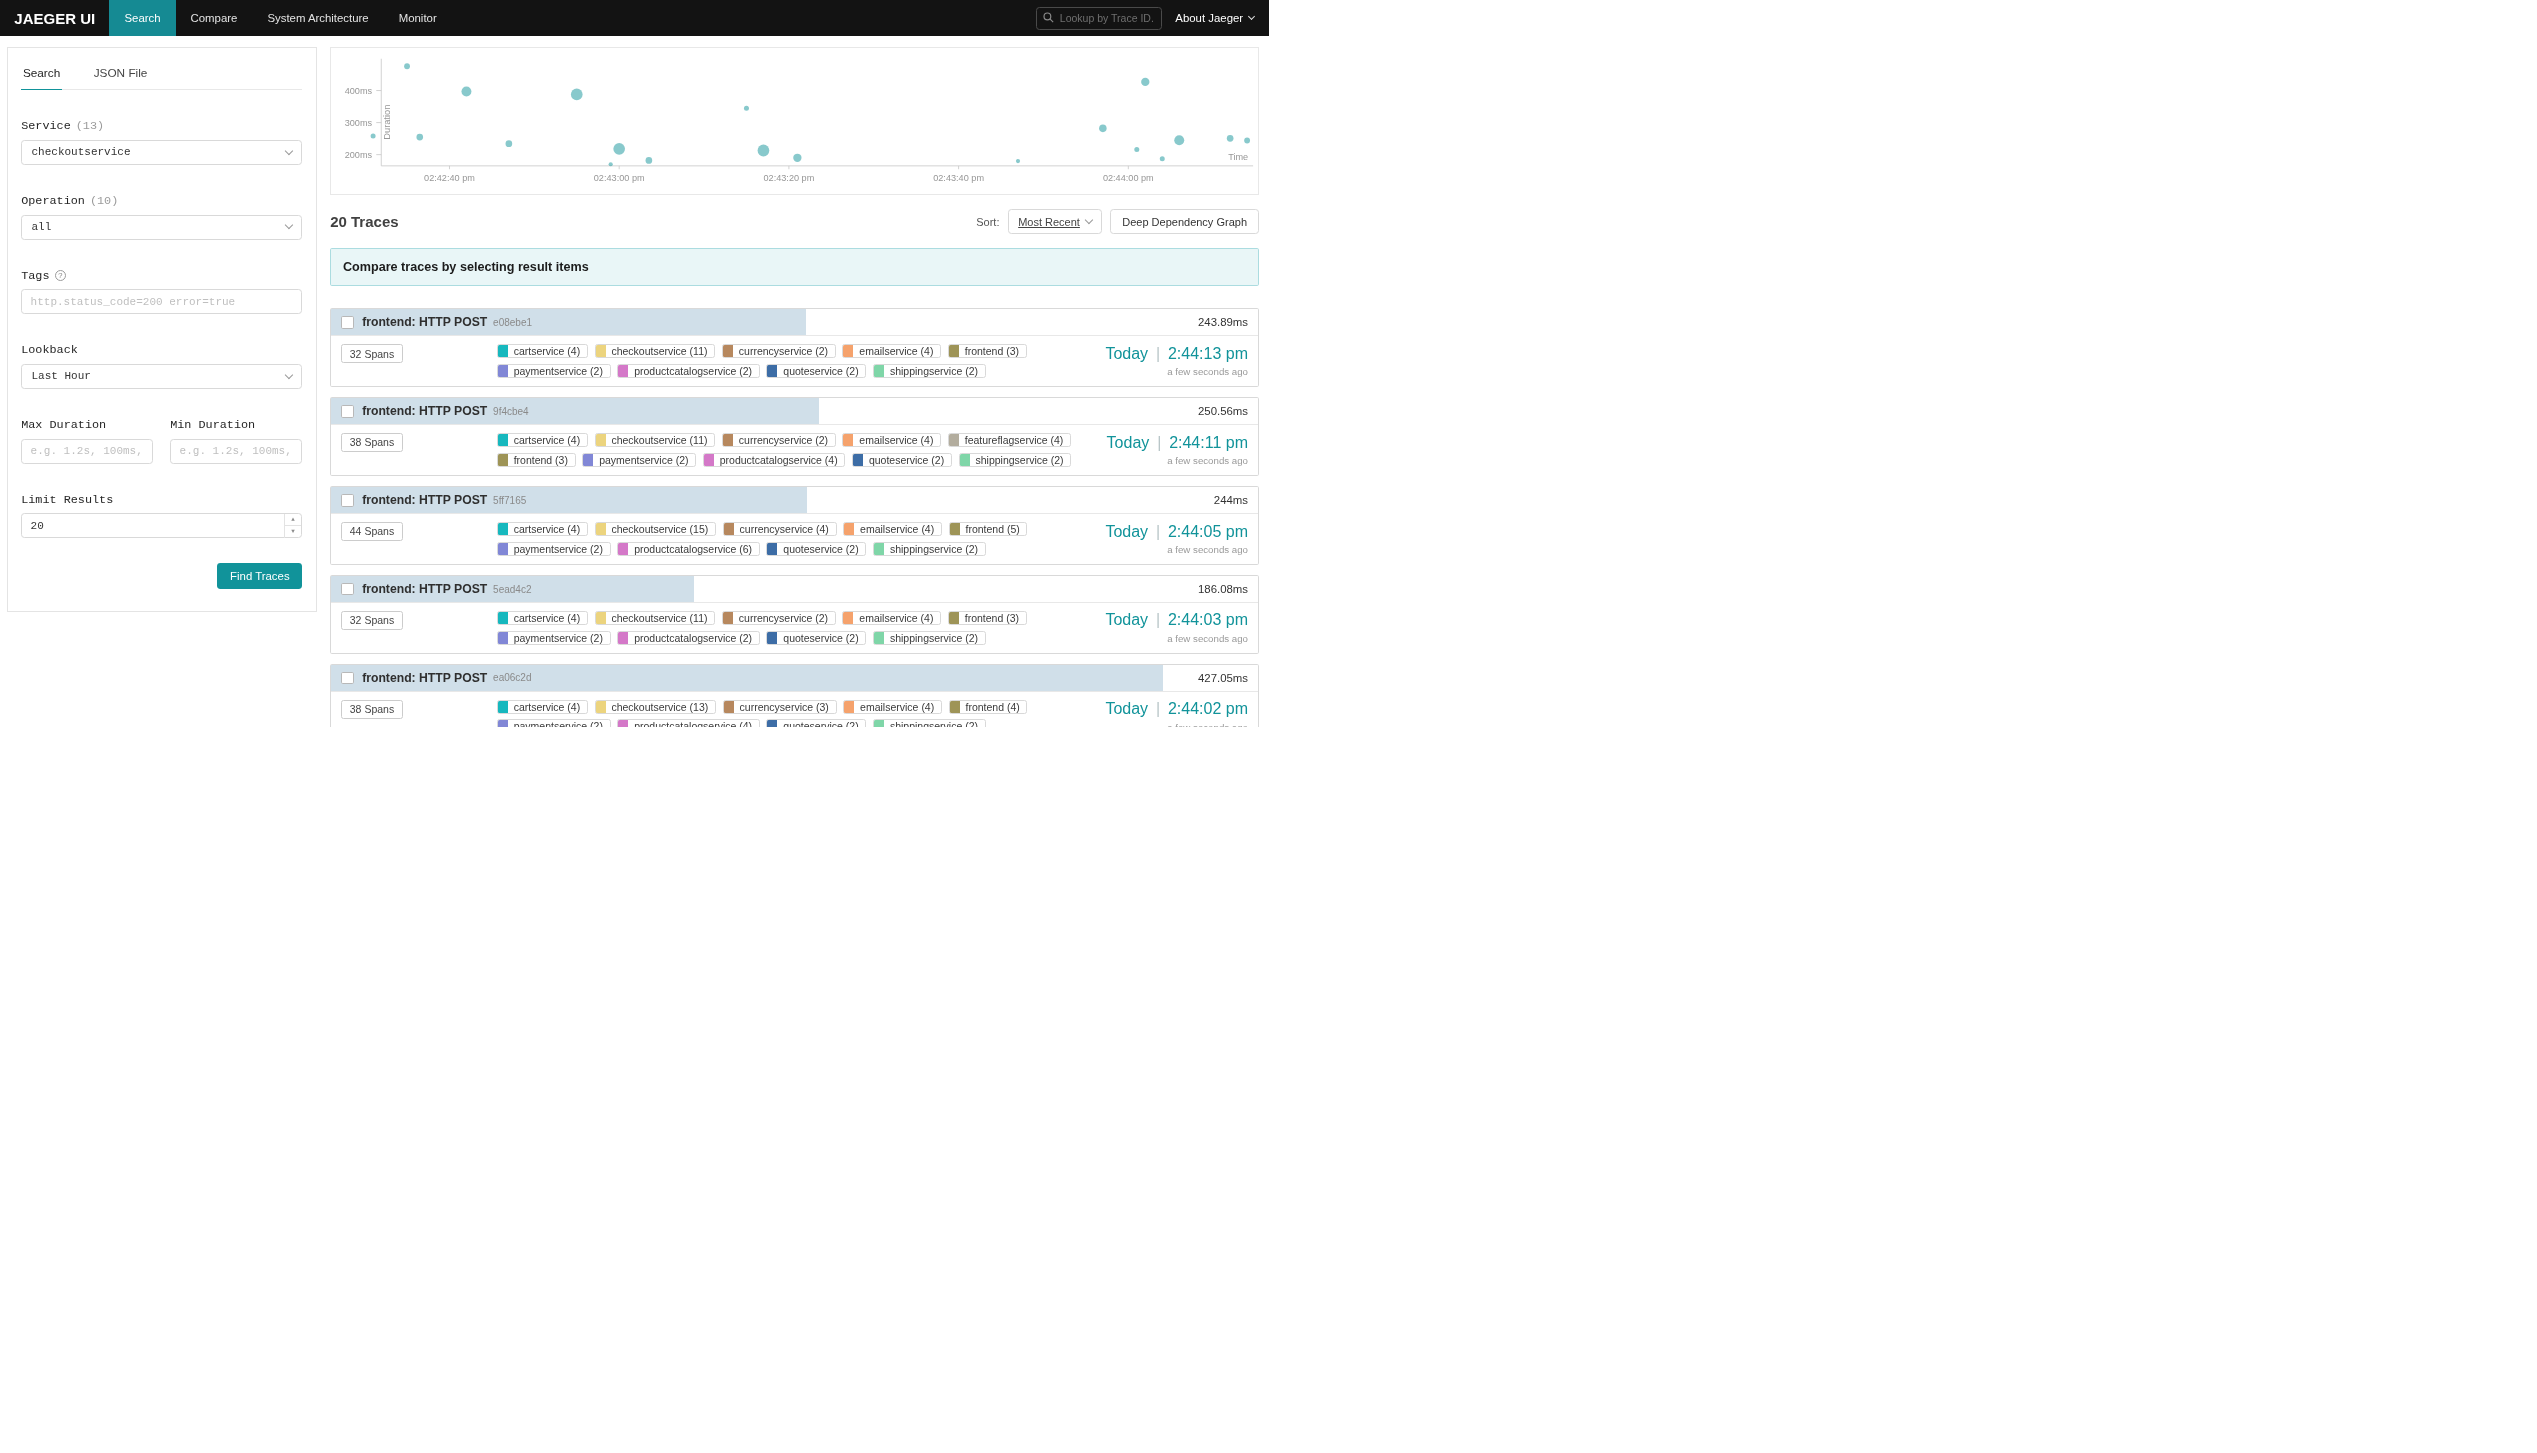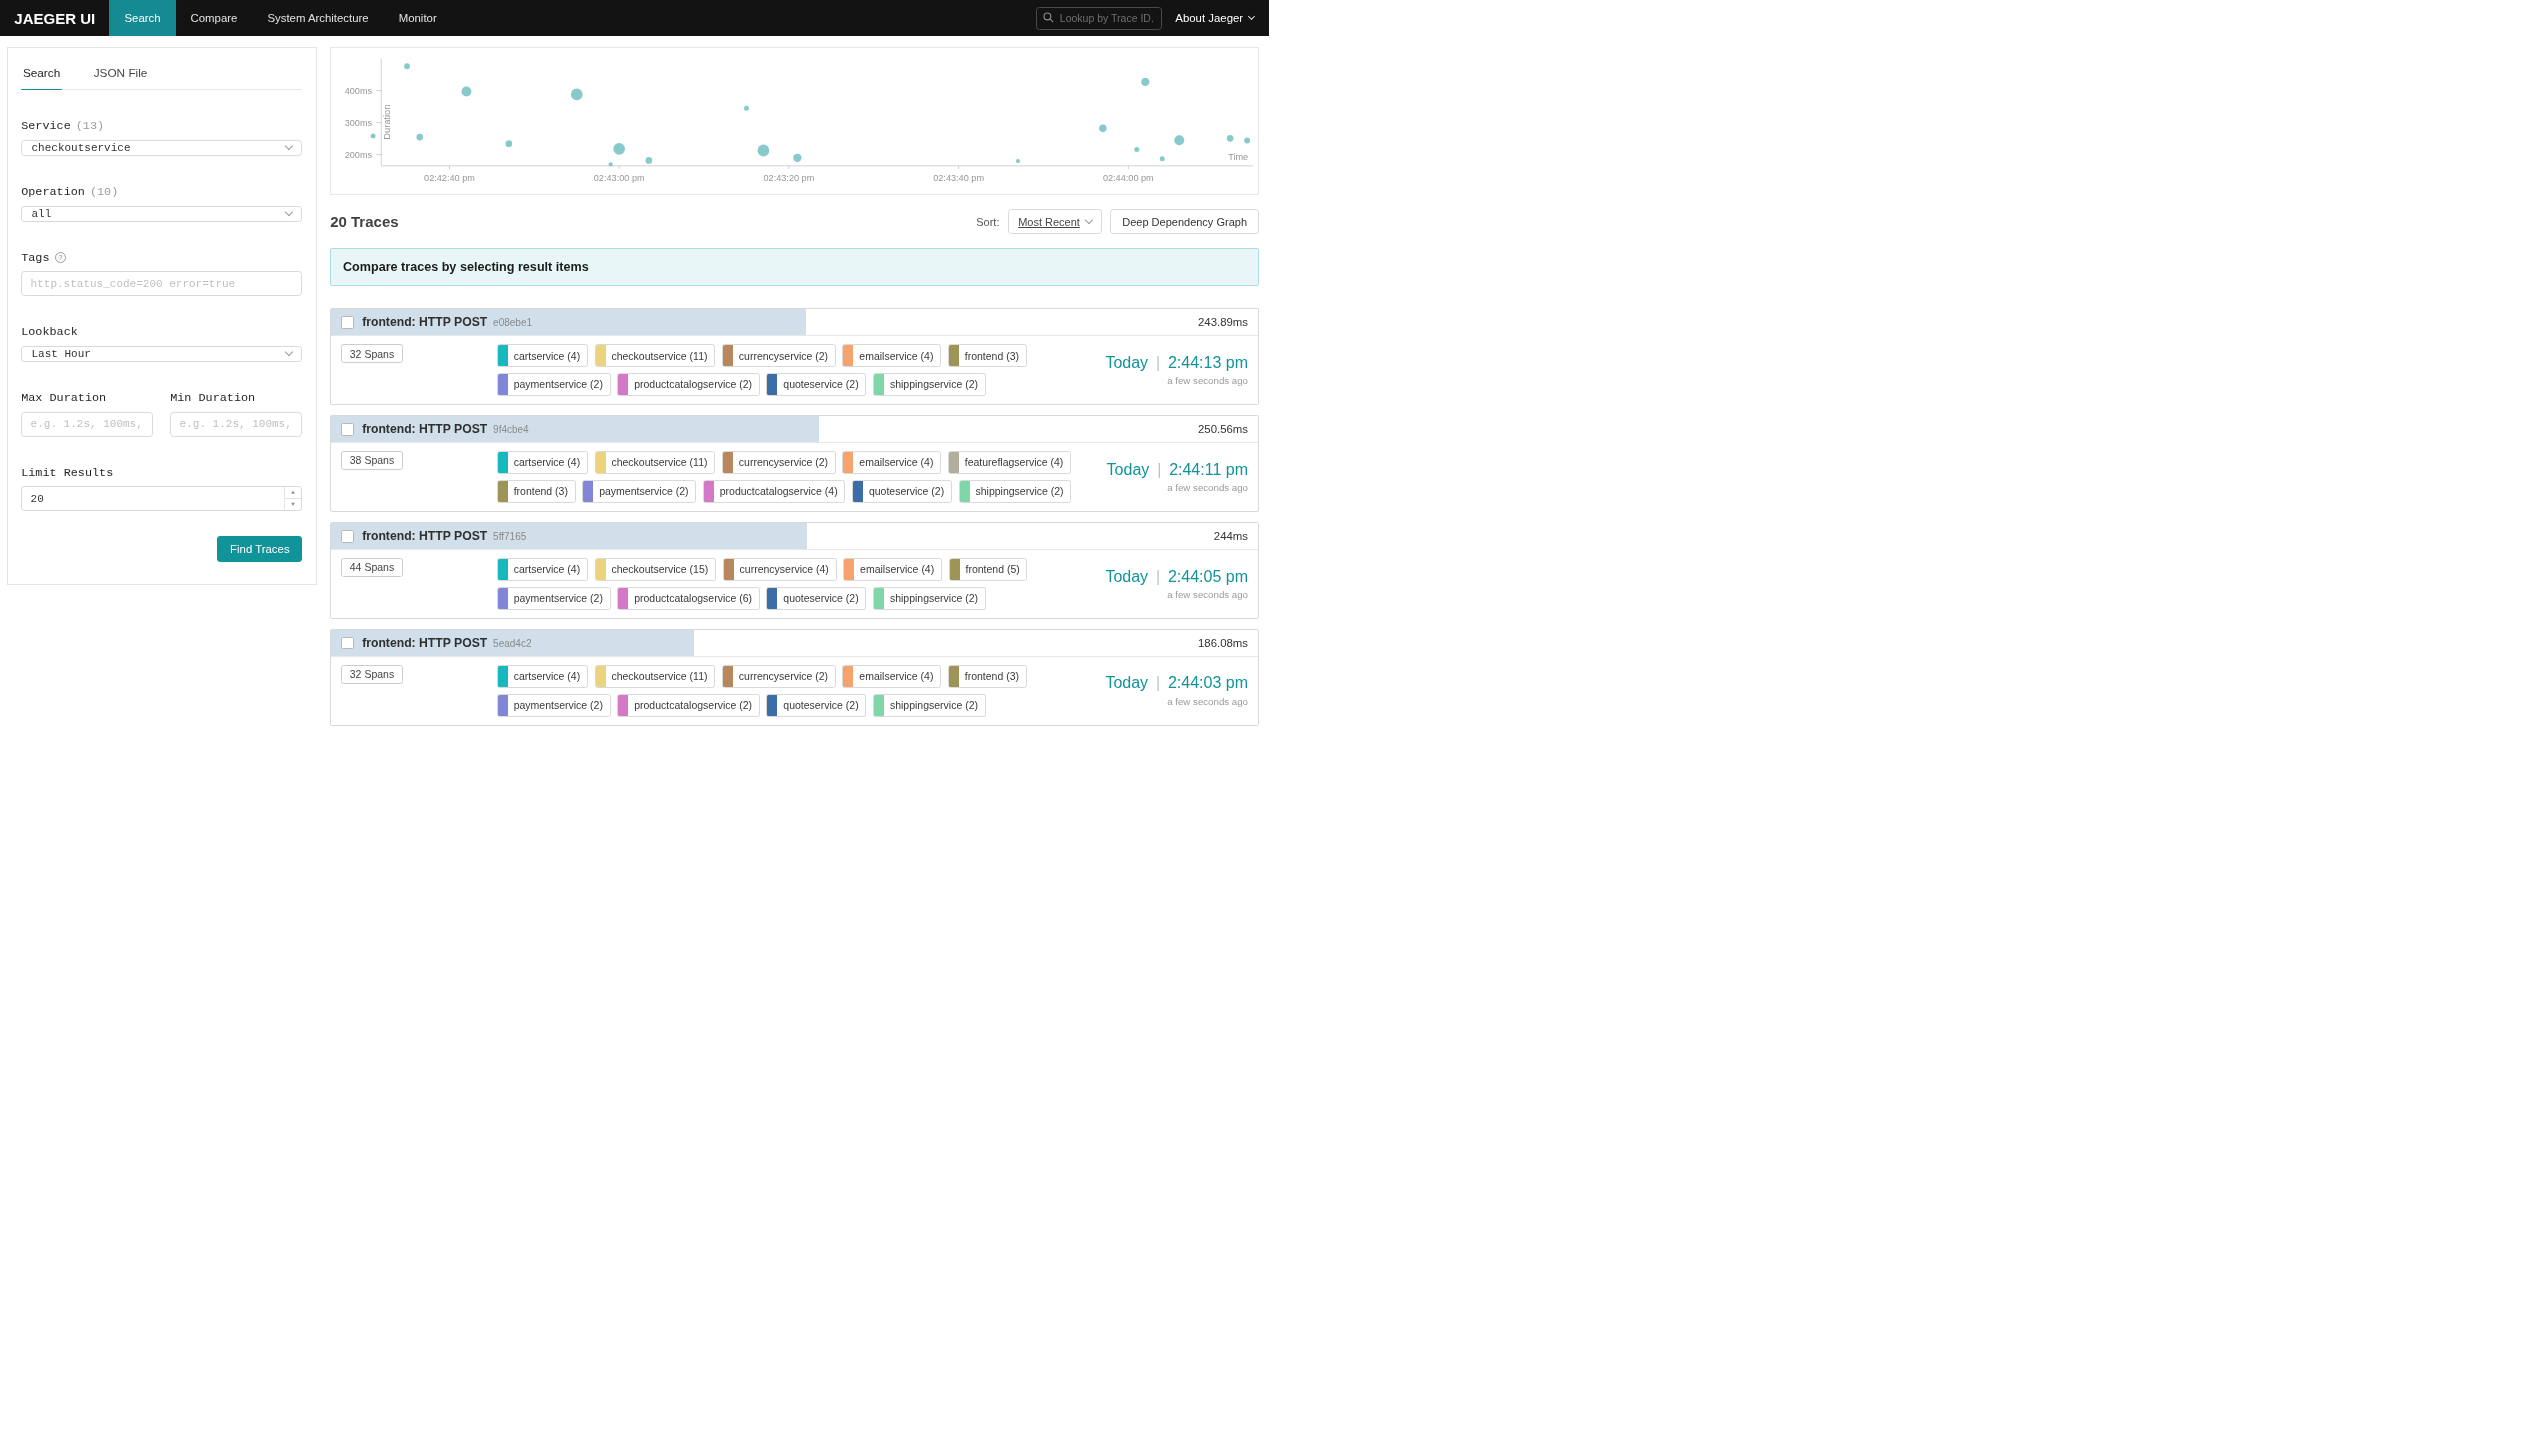--- a/index.html
+++ b/index.html
@@ -32,21 +32,21 @@
   .layout { display: flex; align-items: flex-start; }
   
   .sidebar { width: 310px; flex-shrink: 0; margin: 11px 0 0 6.7px; background: #fff;
              border: 0.8px solid #e4e4e4; padding: 11.8px 13.5px 22px; }
   .side-tabs { display: flex; gap: 30px; border-bottom: 0.8px solid #e8e8e8; }
   .side-tab { padding: 5.9px 1.7px 9.3px; font-size: 11.8px; color: #454545; cursor: pointer; margin-bottom: -0.8px; }
   .side-tab.active { color: #1e1e1e; border-bottom: 1.7px solid #11939A; }
   .field { margin-top: 29px; font-family: Liberation Mono, monospace; }
   .flabel { font-size: 11.8px; color: #262626; margin-bottom: 6.7px; display: flex; align-items: center; gap: 5px; }
   .count { color: #9b9b9b; }
-  .select { height: 16px; border: 0.8px solid #d9d9d9; border-radius: 3.4px; background: #fff;
+  .select { height: 25px; border: 0.8px solid #d9d9d9; border-radius: 3.4px; background: #fff;
             display: flex; align-items: center; justify-content: space-between;
             padding: 0 9.3px; font-size: 11px; color: #333; cursor: pointer; }
   .tinput { width: 100%; height: 25px; border: 0.8px solid #d9d9d9; border-radius: 3.4px;
             padding: 0 8.4px; font-size: 11px; color: #333; font-family: inherit; outline: none; background:#fff; }
   .tinput::placeholder { color: #bfbfbf; }
   .help { width: 11.8px; height: 11.8px; border-radius: 50%; border: 0.8px solid #9b9b9b; color: #8c8c8c;
           font-size: 8px; display: inline-flex; align-items: center; justify-content: center; }
   .dur-row { display: flex; gap: 17px; }
   .dur-col { flex: 1; }
   .limit-wrap { position: relative; width: 100%; }
@@ -80,21 +80,21 @@
                  border: 0.8px solid #b8b8b8; border-radius: 1.7px; background: #fff; cursor: pointer; flex-shrink: 0; }
   .trace-title { font-size: 12.2px; font-weight: bold; color: #2f2f2f; white-space: nowrap; }
   .trace-id { font-size: 10px; color: #8a8a8a; margin-left: -2.5px; }
   .trace-duration { margin-left: auto; font-size: 11.4px; color: #333; }
   .trace-body { display: flex; padding: 7.6px 10px 8.4px; }
   .spans-badge { align-self: flex-start; border: 0.8px solid #ccc; border-radius: 2.5px; background: #fff;
                  font-size: 10.5px; color: #444; padding: 2.5px 7.6px; white-space: nowrap; }
   .chips { flex: 1; align-self: center; display: flex; flex-wrap: wrap; gap: 5.9px 6.7px;
            margin: 0 15px 0 94px; align-items: center; min-width: 0; }
   .chip { display: inline-flex; align-items: stretch; border: 0.8px solid #d9d9d9; border-radius: 2.5px;
-          overflow: hidden; font-size: 10.5px; color: #3a3a3a; background: #fff; height: 23px; white-space: nowrap; }
+          overflow: hidden; font-size: 10.5px; color: #3a3a3a; background: #fff; height: 14px; white-space: nowrap; }
   .chip-color { width: 10px; flex-shrink: 0; }
   .chip-label { padding: 0 6.7px 0 5.9px; display: flex; align-items: center; }
   .when { margin-left: auto; align-self: center; text-align: right; white-space: nowrap; }
   .when-top { font-size: 16px; color: #11939A; }
   .wsep { color: #b9c6c8; margin: 0 3.4px; }
   .wrel { font-size: 9.7px; color: #9a9a9a; margin-top: 3.4px; }
 </style>
 </head>
 <body>
 

